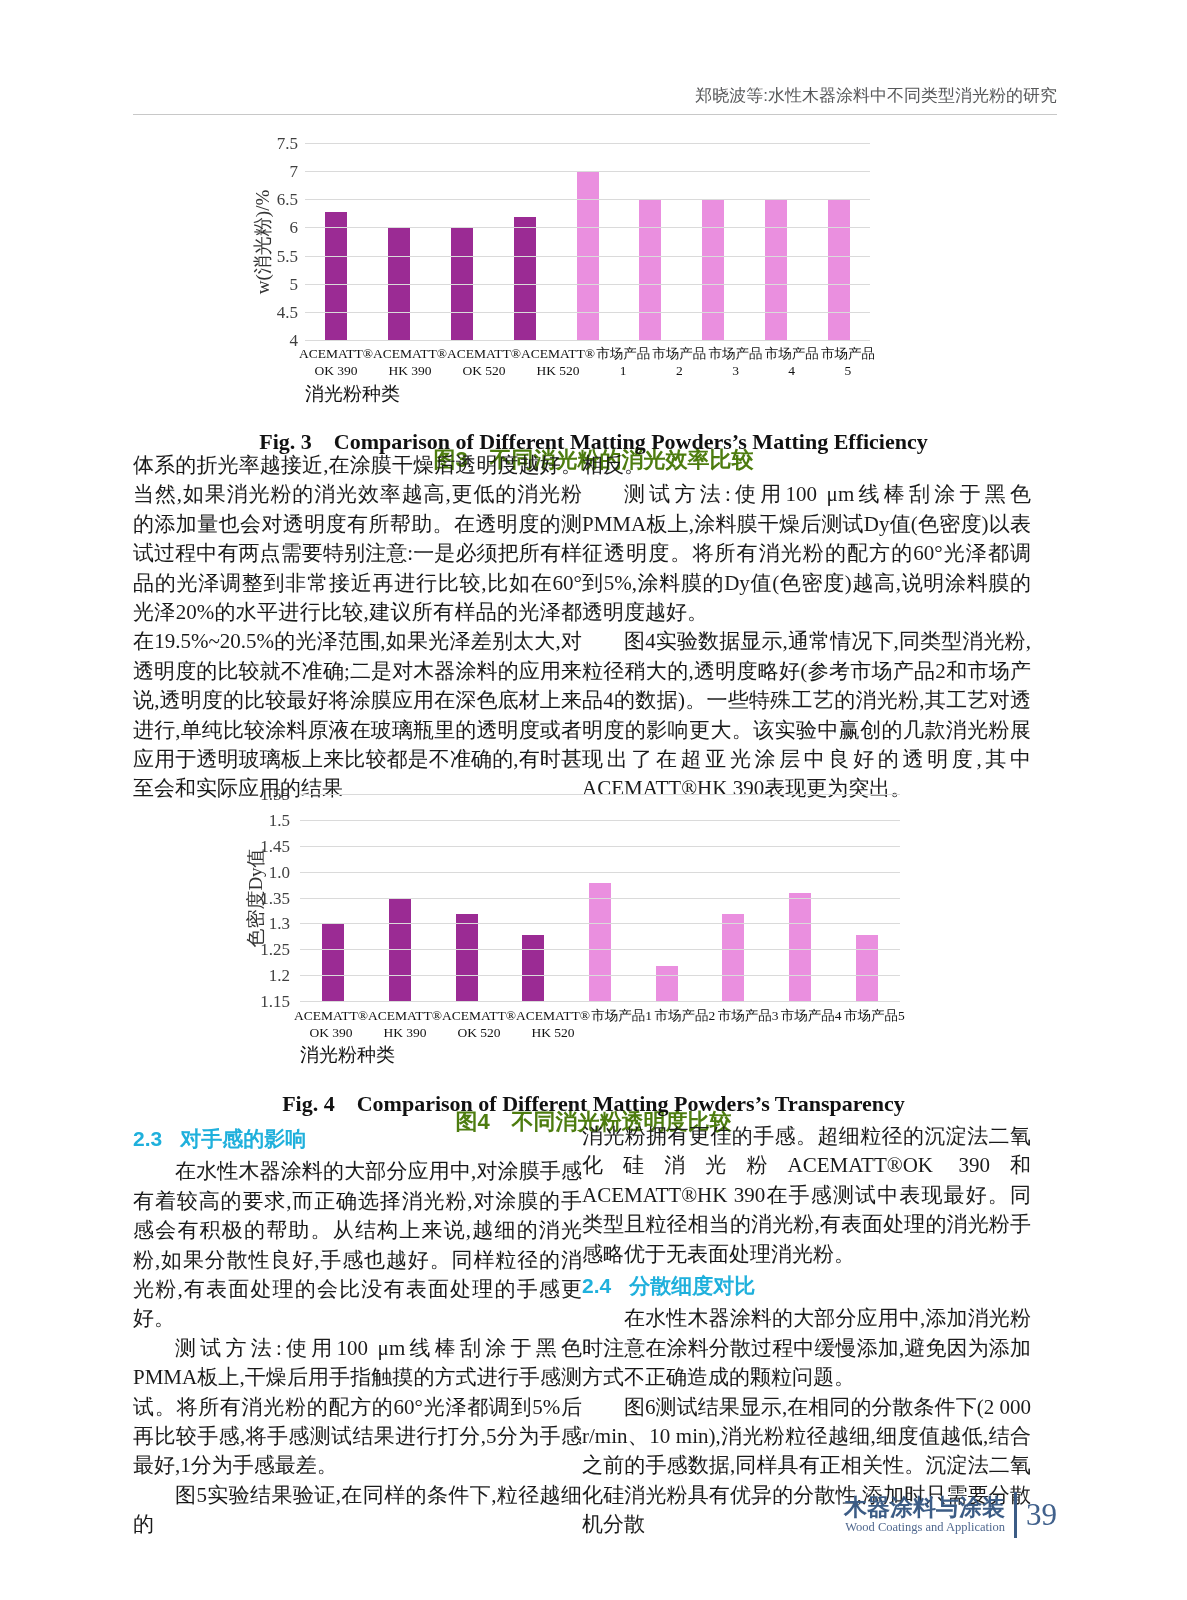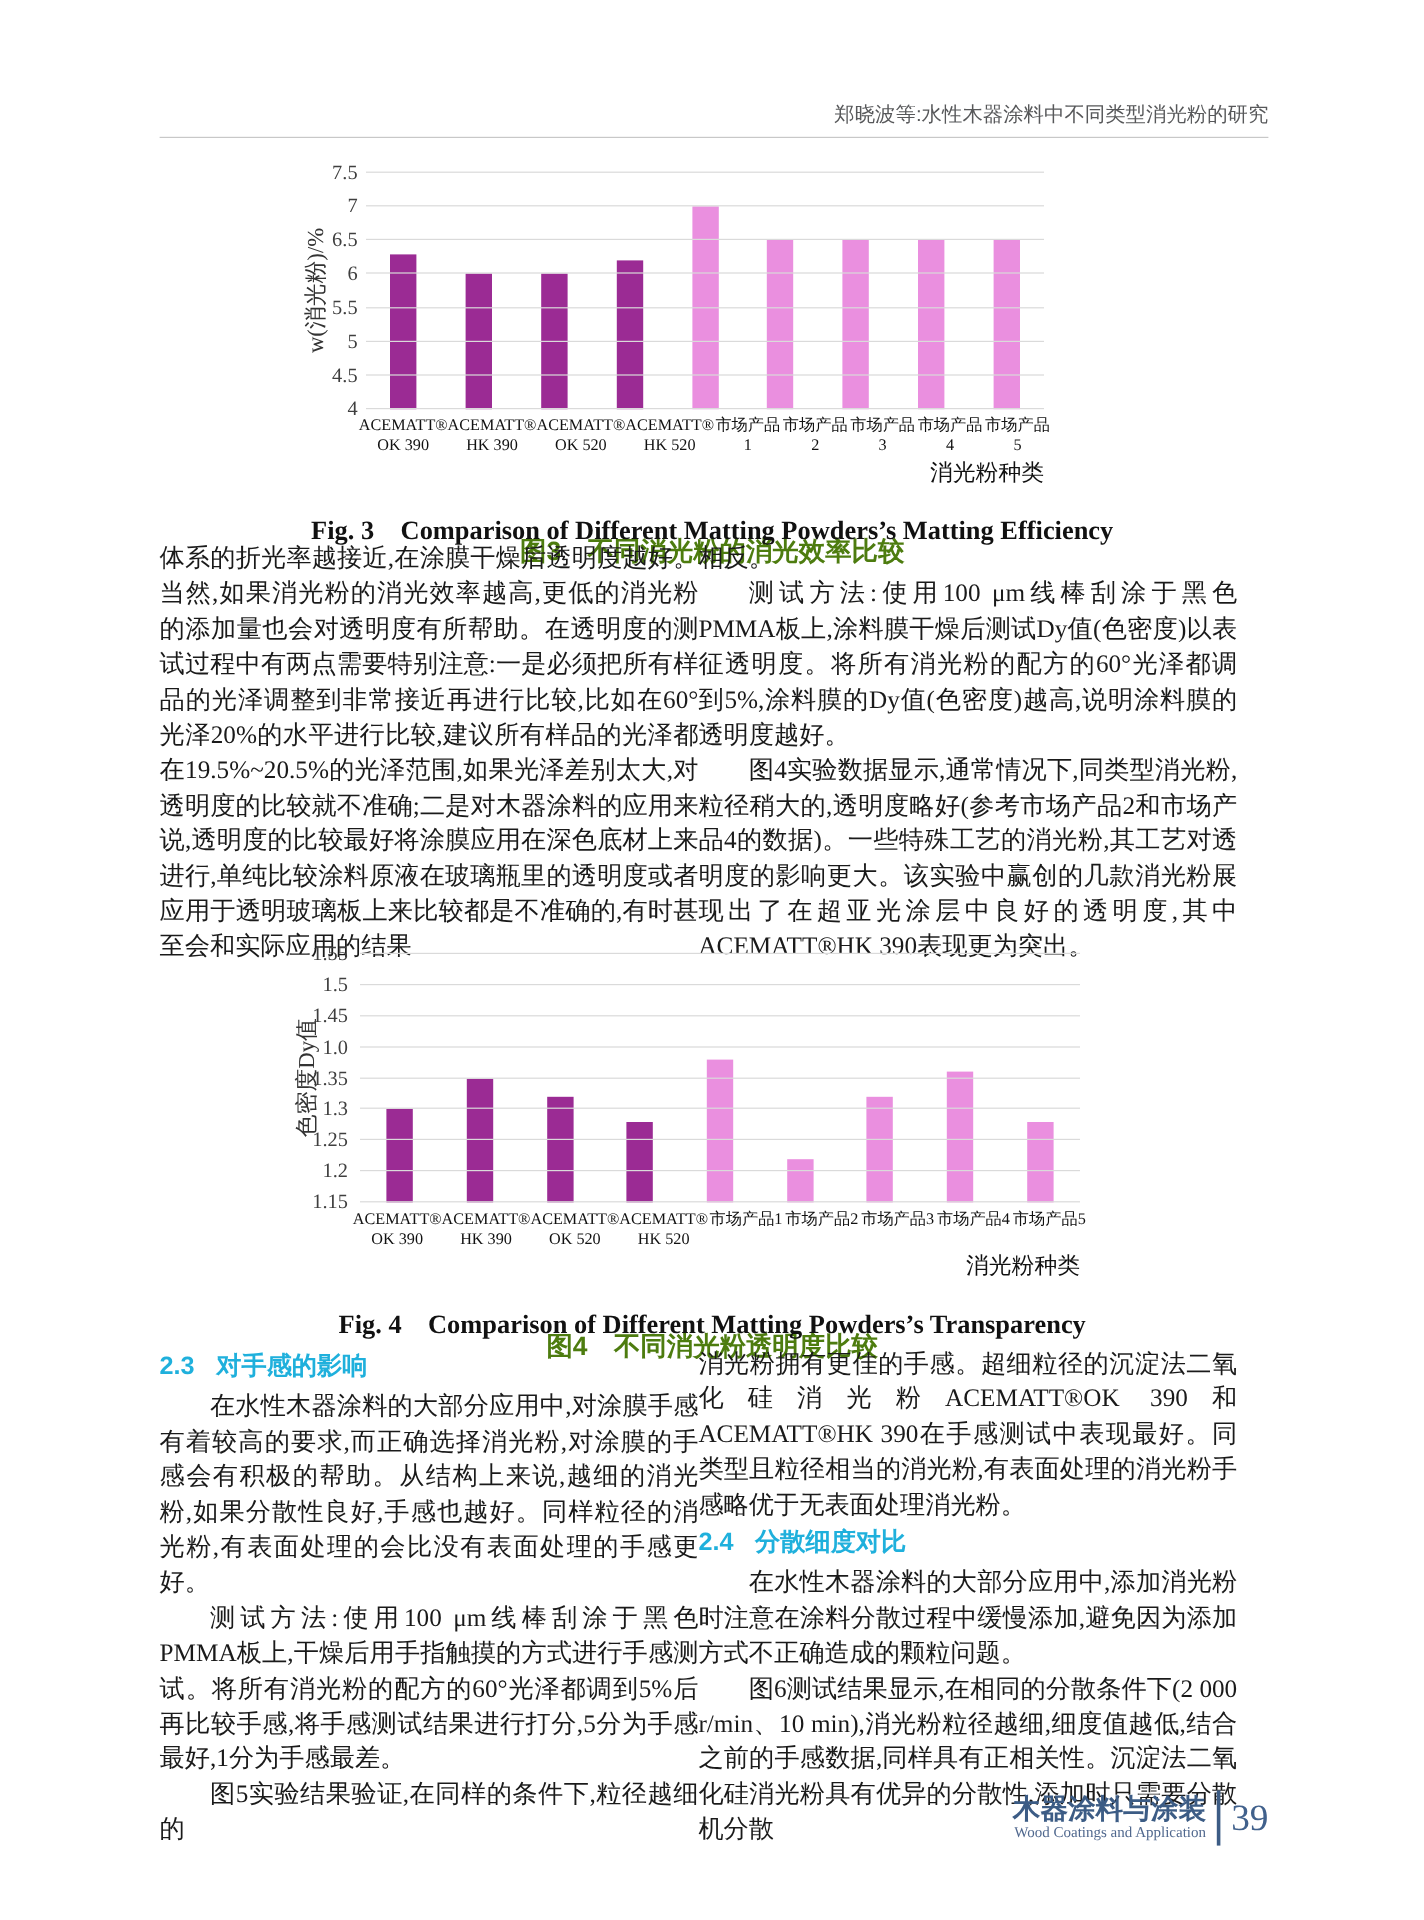--- a/index.html
+++ b/index.html
@@ -17,21 +17,21 @@
     font-size:19px;color:#333;}
   .y-ticks{position:absolute;}
   .ytick{position:absolute;right:0;transform:translateY(50%);font-size:17px;color:#3f3f3f;}
   .plot{position:absolute;}
   .gridline{position:absolute;left:0;right:0;height:1px;background:#dadada;}
   .bars{position:absolute;inset:0;display:flex;align-items:flex-end;}
   .slot{flex:1;height:100%;display:flex;justify-content:center;align-items:flex-end;}
   .bar{width:22px;}
   .x-labels{position:absolute;display:flex;}
   .xlab{flex:1;text-align:center;font-size:13.5px;line-height:1.25;white-space:pre-line;color:#111;}
-  .x-title{position:absolute;text-align:right;font-size:19px;color:#111;}
+  .x-title{position:absolute;text-align:left;font-size:19px;color:#111;}
   .cap-zh{position:absolute;left:0;width:100%;text-align:center;
     font-family:Liberation Sans, sans-serif;font-weight:bold;font-size:22px;color:#4d7c0f;margin-top:44px;}
   .cap-en{position:absolute;left:0;width:100%;text-align:center;
     font-family:"Liberation Serif","DejaVu Serif",serif;font-weight:bold;font-size:22px;color:#111;}
 
   #fig3 .y-title{left:263px;top:242px;}
   #fig3 .y-ticks{left:248px;top:144px;width:50px;height:197px;}
   #fig3 .plot{left:305px;top:144px;width:565px;height:197px;}
   #fig3 .x-labels{left:299px;top:346px;width:577px;}
   #fig3 .x-title{left:305px;top:381px;width:565px;}

